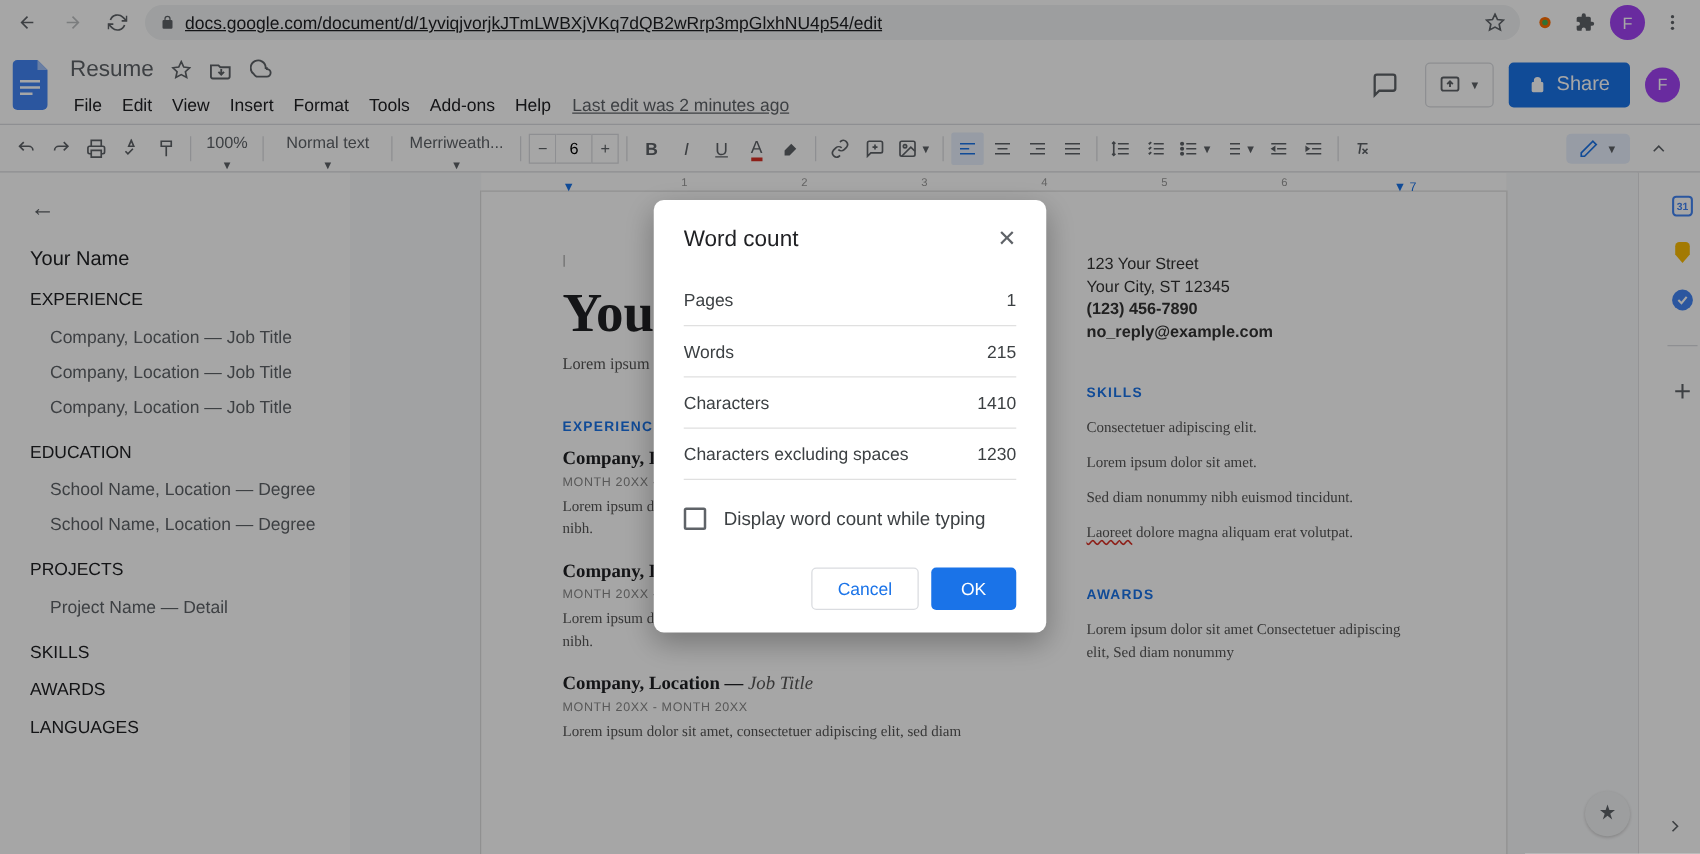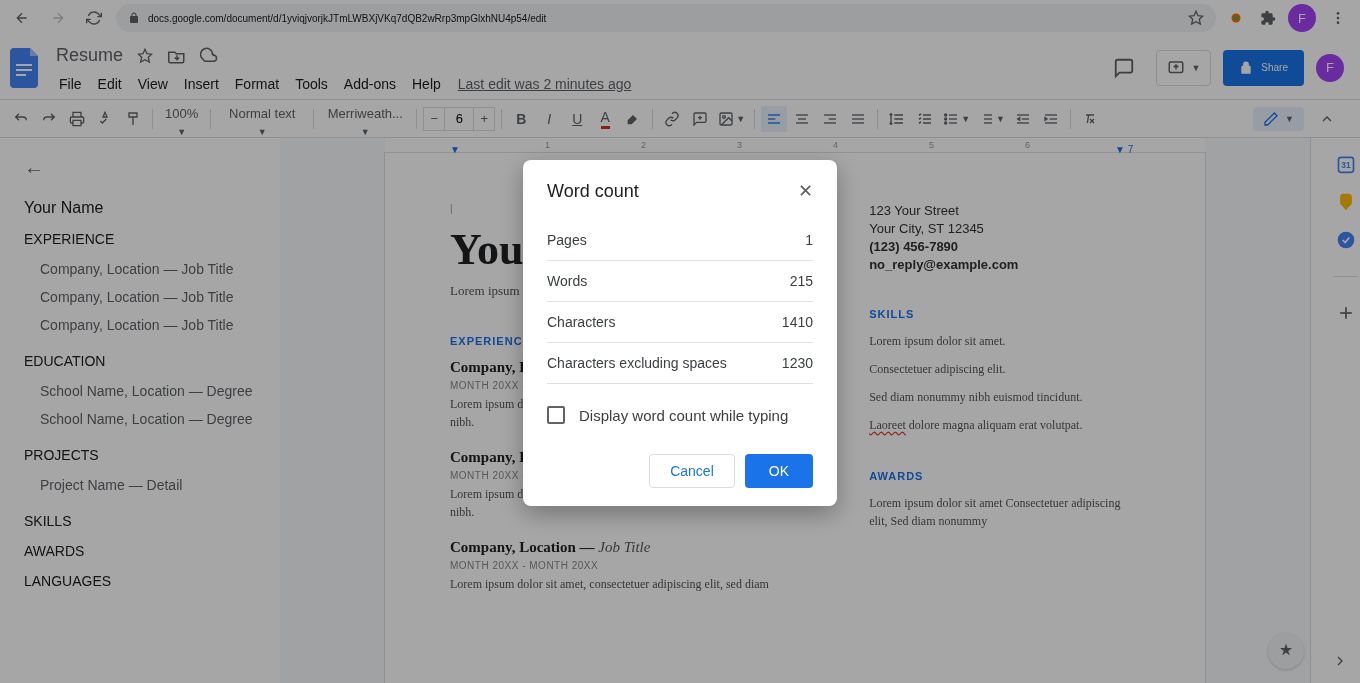--- a/index.html
+++ b/index.html
@@ -1,39 +1,39 @@
 <!DOCTYPE html>
 <html><head>
 <meta charset="utf-8">
 <style>
 * { margin: 0; padding: 0; box-sizing: border-box; }
 body { font-family: Arial, sans-serif; font-size: 13px; color: #202124; background: #fff; width: 1360px; height: 683px; overflow: hidden; position: relative; }
 
 
 .browser-bar { height: 36px; display: flex; align-items: center; padding: 0 8px; gap: 8px; background: #fff; }
 .browser-bar .nav-btn { width: 28px; height: 28px; display: flex; align-items: center; justify-content: center; color: #5f6368; border-radius: 50%; }
-.browser-bar .url-bar { flex: 1; height: 28px; background: #f1f3f4; border-radius: 14px; display: flex; align-items: center; padding: 0 12px; color: #202124; font-size: 10px; gap: 8px; }
+.browser-bar .url-bar { flex: 1; height: 28px; background: #f1f3f4; border-radius: 14px; display: flex; align-items: center; padding: 0 12px; color: #202124; font-size: 14px; gap: 8px; text-decoration: underline; }
 .browser-bar .url-bar .lock { color: #5f6368; font-size: 12px; }
 .browser-bar .ext { width: 24px; height: 24px; display: flex; align-items: center; justify-content: center; }
 .avatar { width: 28px; height: 28px; border-radius: 50%; background: #a142f4; color: #fff; display: flex; align-items: center; justify-content: center; font-weight: 500; }
 
 
 .docs-header { height: 64px; display: flex; align-items: center; padding: 0 16px 0 8px; gap: 8px; border-bottom: 1px solid #dadce0; }
 .docs-logo { width: 36px; height: 36px; display:flex; align-items:center; justify-content:center; }
 .docs-title-area { flex: 1; }
 .docs-title-row { display: flex; align-items: center; gap: 12px; height: 32px; }
 .docs-title { font-size: 18px; color: #5f6368; padding-left: 4px; }
 .title-icon { color: #5f6368; width: 20px; height: 20px; display:flex; align-items:center; justify-content:center;}
 .menu-row { display: flex; gap: 2px; align-items: center; height: 24px; font-size: 14px; color: #202124; }
 .menu-item { padding: 2px 7px; border-radius: 4px; }
 .last-edit { color: #5f6368; text-decoration: underline; margin-left: 8px; font-size: 14px; }
 .header-right { display: flex; align-items: center; gap: 12px; }
 .header-icon-btn { width: 40px; height: 40px; display:flex; align-items:center; justify-content:center; color:#5f6368; border-radius:50%;}
 .present-btn { height: 36px; border: 1px solid #dadce0; border-radius: 4px; padding: 0 10px; display:flex; align-items:center; gap:6px; color:#5f6368;}
-.share-btn { height: 36px; background: #1a73e8; color:#fff; border-radius: 4px; padding: 0 16px; display:flex; align-items:center; gap:8px; font-weight:500; font-size:10px;}
+.share-btn { height: 36px; background: #1a73e8; color:#fff; border-radius: 4px; padding: 0 16px; display:flex; align-items:center; gap:8px; font-weight:500; font-size:16px;}
 
 
 .toolbar { height: 38px; border-bottom: 1px solid #dadce0; display:flex; align-items:center; padding: 0 20px 0 8px; gap:2px; color:#5f6368; }
 .tb-btn { min-width: 26px; height: 26px; display:flex; align-items:center; justify-content:center; border-radius:2px; padding:0 3px; font-size:14px;}
 .tb-sep { width:1px; height:20px; background:#dadce0; margin:0 4px;}
 .tb-dd { padding:0 6px; display:flex; align-items:center; gap:6px; height:26px;flex-direction:column;}
 .font-size-box { display:flex; align-items:center; height:24px;}
 .font-size-box .fs-btn{ width:22px; height:24px; border:1px solid #dadce0; display:flex;align-items:center;justify-content:center;}
 .font-size-box input{ width:28px; height:24px; border:1px solid #dadce0; border-left:none; border-right:none; text-align:center; font-size:13px;}
 .edit-mode { background:#e8f0fe; border-radius:4px; padding:4px 10px; display:flex; align-items:center; gap:6px; color:#1a73e8; margin-left:auto;}
@@ -444,22 +444,22 @@
           <div class="job-desc">Lorem ipsum dolor sit amet, consectetuer adipiscing elit, sed diam</div>
         </div>
       </div>
       <div class="page-right">
         <div class="contact-line">123 Your Street</div>
         <div class="contact-line">Your City, ST 12345</div>
         <div class="contact-line" style="font-weight:700">(123) 456-7890</div>
         <div class="contact-line" style="font-weight:700">no_reply@example.com</div>
 
         <div class="section-heading">SKILLS</div>
+        <div class="skill-p">Consectetuer adipiscing elit.</div>
         <div class="skill-p">Lorem ipsum dolor sit amet.</div>
-        <div class="skill-p">Consectetuer adipiscing elit.</div>
         <div class="skill-p">Sed diam nonummy nibh euismod tincidunt.</div>
         <div class="skill-p"><span class="squiggle">Laoreet</span> dolore magna aliquam erat volutpat.</div>
 
         <div class="section-heading">AWARDS</div>
         <div class="skill-p">Lorem ipsum dolor sit amet Consectetuer adipiscing elit, Sed diam nonummy</div>
       </div>
     </div>
   </div>
 
   <div class="side-panel">

